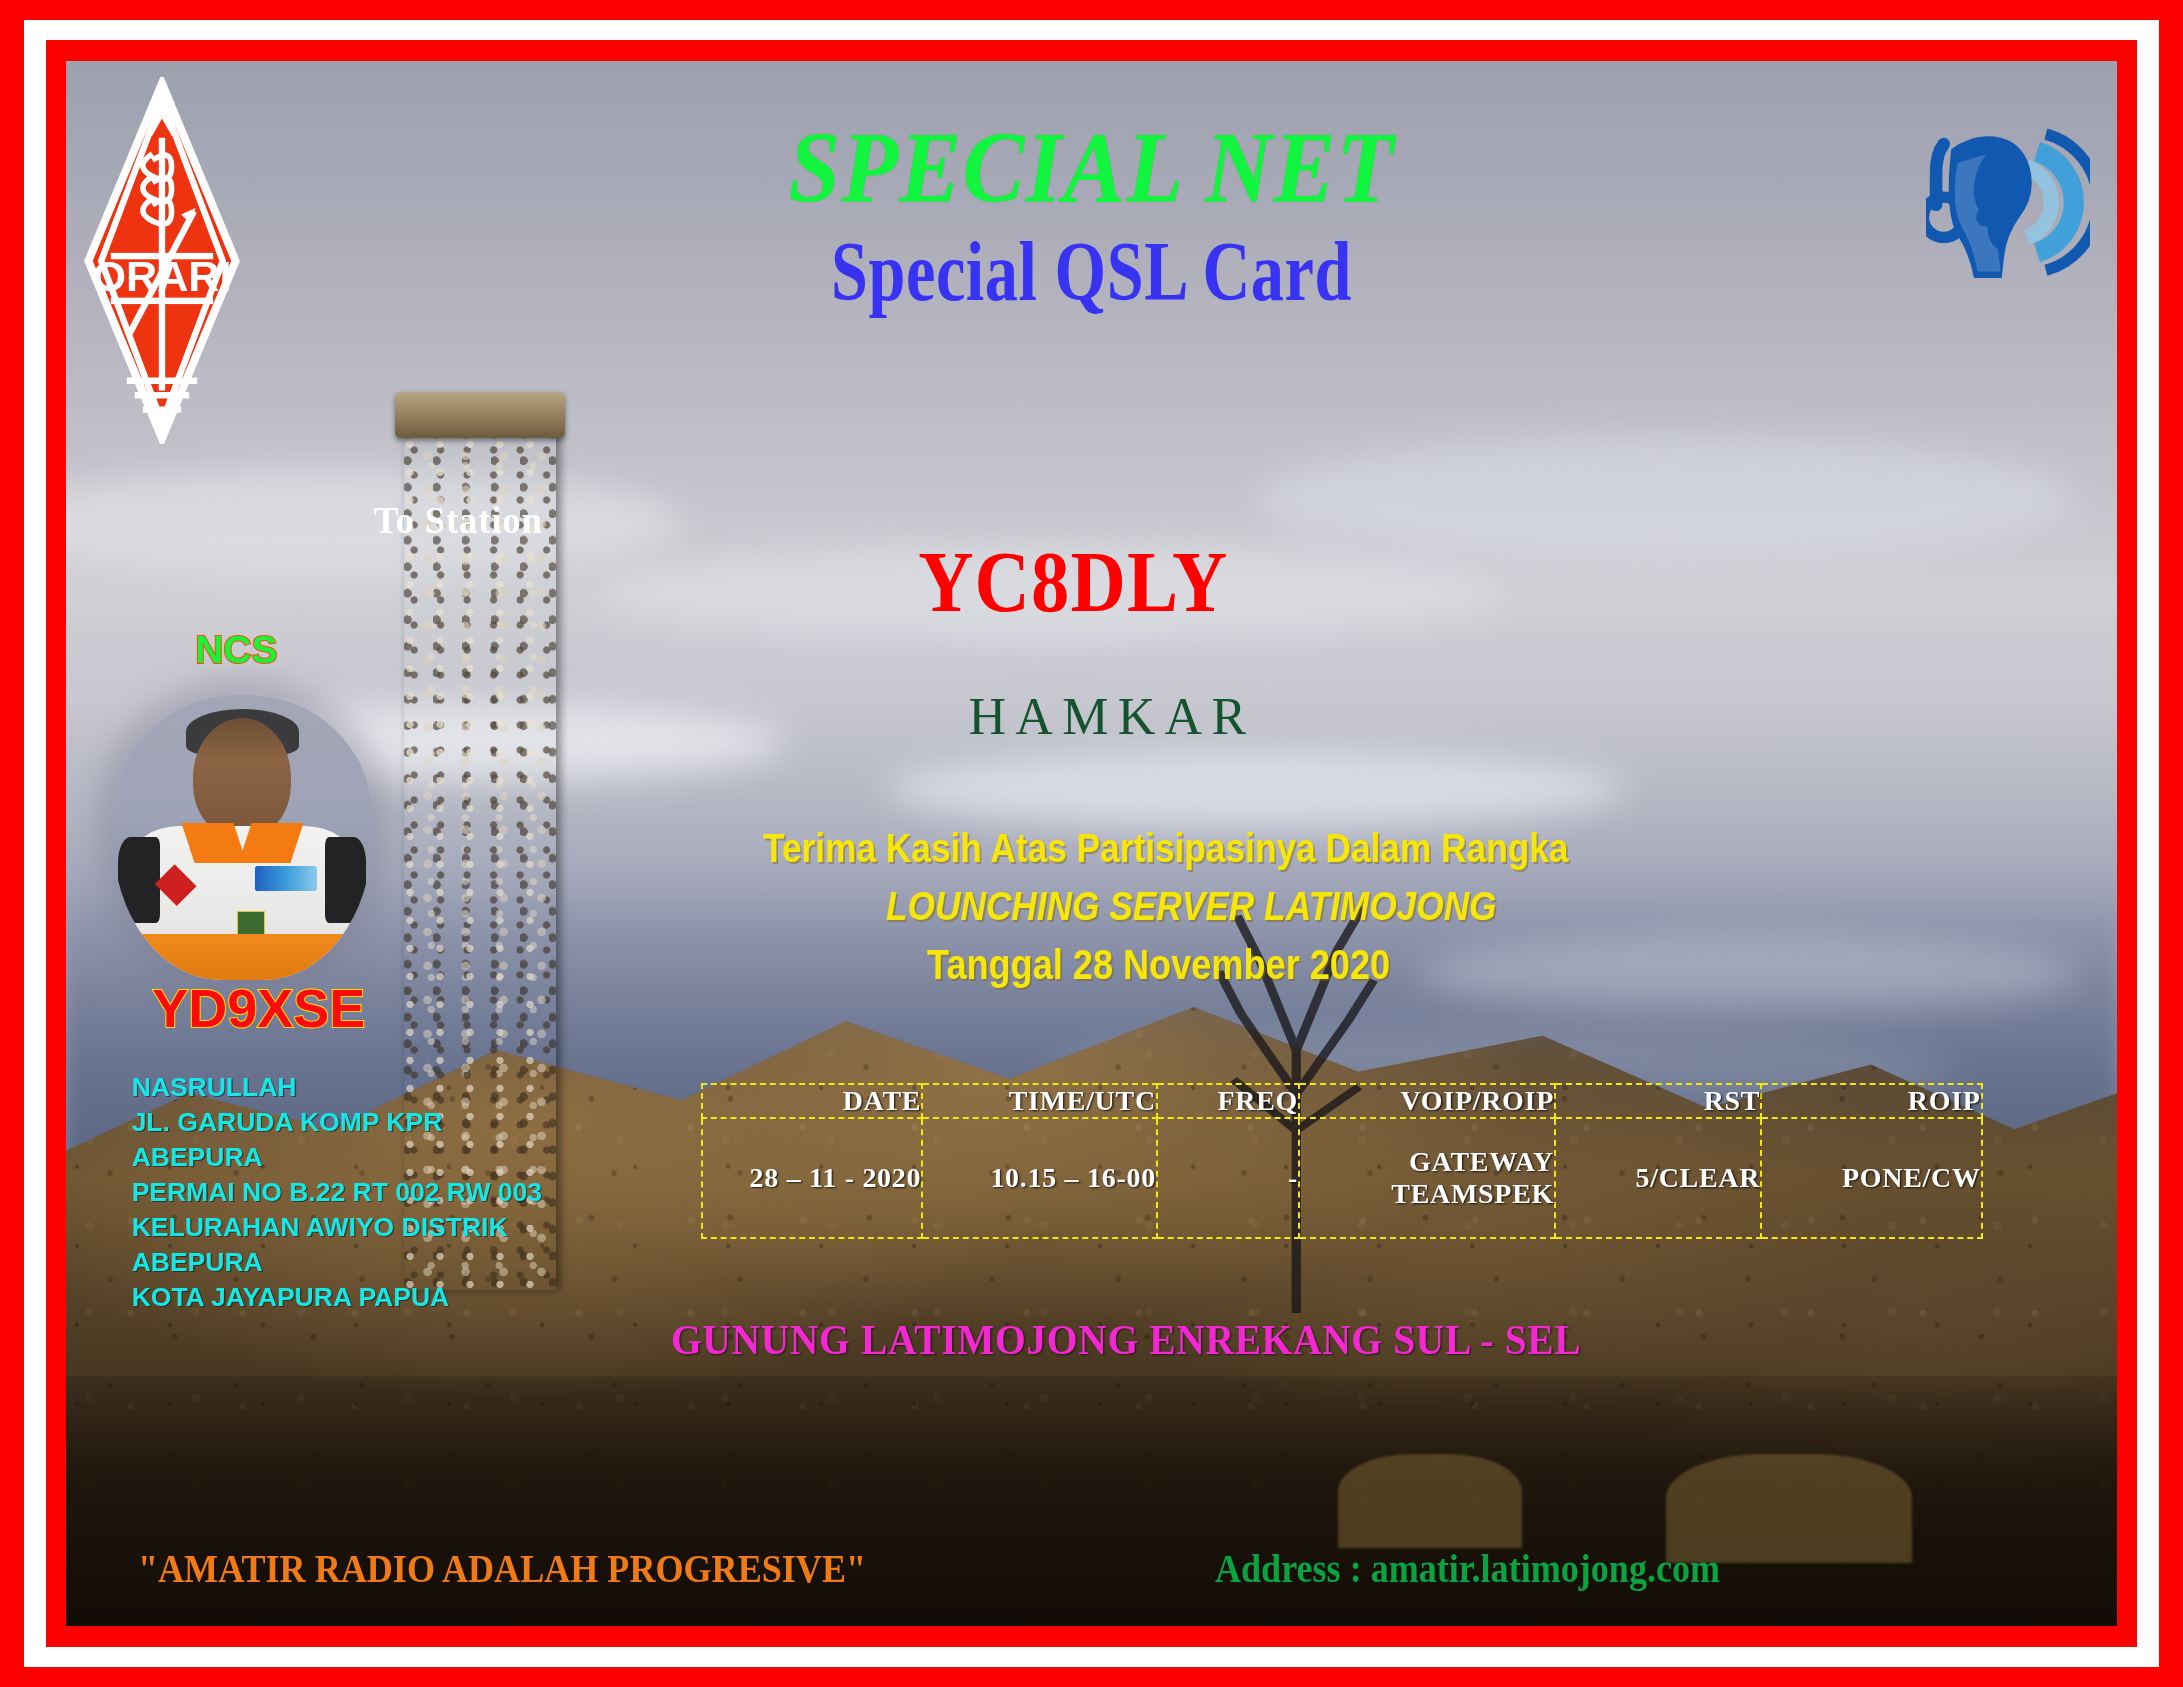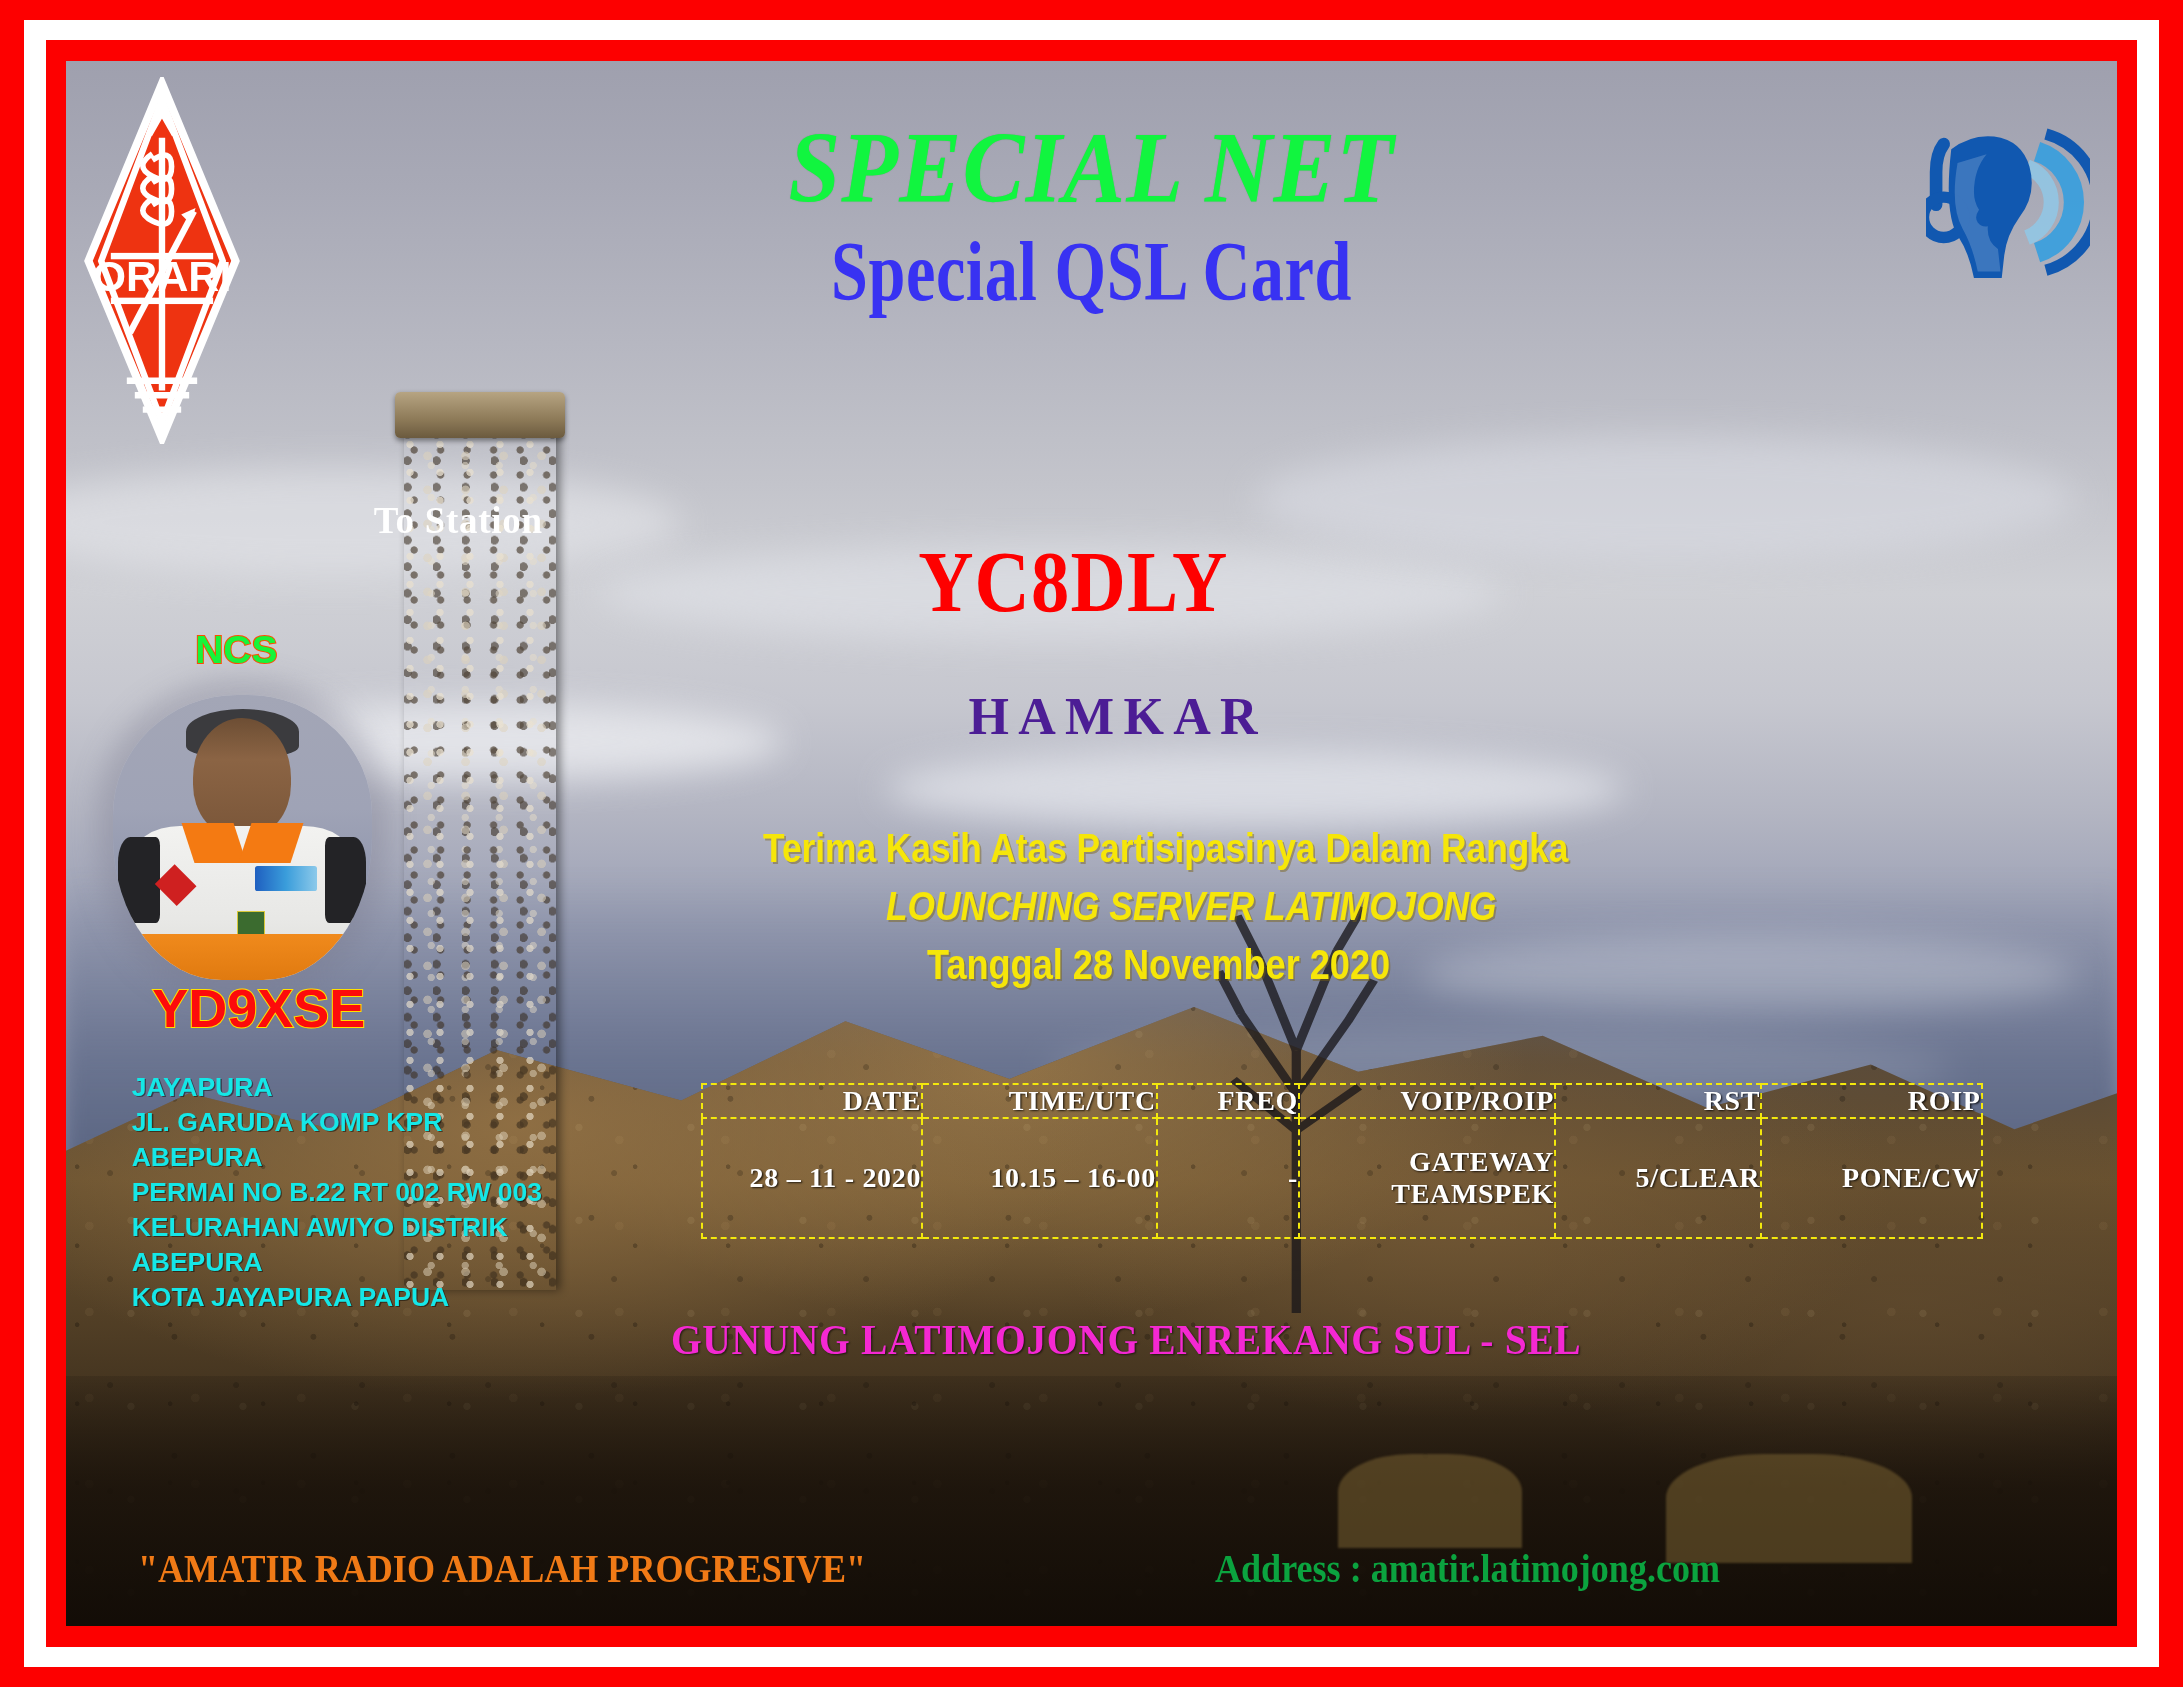--- a/index.html
+++ b/index.html
@@ -173,22 +173,22 @@
   #callsign{
     left:40.5%; top:30.0%;
     font-family:"Liberation Serif",serif;
     font-weight:bold; font-size:87px;
     color:#fe0000; letter-spacing:1.3px;
     transform:scaleX(.88);
   }
   #hamkar{
     left:44.0%; top:40.0%;
     font-family:"Liberation Serif",serif;
-    font-weight:bold; font-size:52px;
-    color:#4c1d95; letter-spacing:9.3px;
+    font-weight:normal; font-size:52px;
+    color:#14532d; letter-spacing:9.3px;
   }
 
   
   .ytxt{
     color:#f6e609;
     font-family:"Liberation Sans",sans-serif;
     font-weight:bold;
     text-shadow:2px 2px 0 rgba(120,96,20,.45);
     transform:scaleX(.86);
     transform-origin:left center;
@@ -409,21 +409,21 @@
         <div id="op-sleeve-r"></div>
         <div id="op-badge"></div>
         <div id="op-logo"></div>
         <div id="op-id"></div>
         <div id="op-sash"></div>
       </div>
 
       <div class="abs" id="yd9xse">YD9XSE</div>
 
       <div class="abs" id="addr">
-        <div>JAYAPURA</div>
+        <div>NASRULLAH</div>
         <div>JL. GARUDA KOMP KPR</div>
         <div>ABEPURA</div>
         <div>PERMAI NO B.22 RT 002 RW 003</div>
         <div>KELURAHAN AWIYO DISTRIK</div>
         <div>ABEPURA</div>
         <div>KOTA JAYAPURA PAPUA</div>
       </div>
 
       <table id="qso-table">
         <thead>

